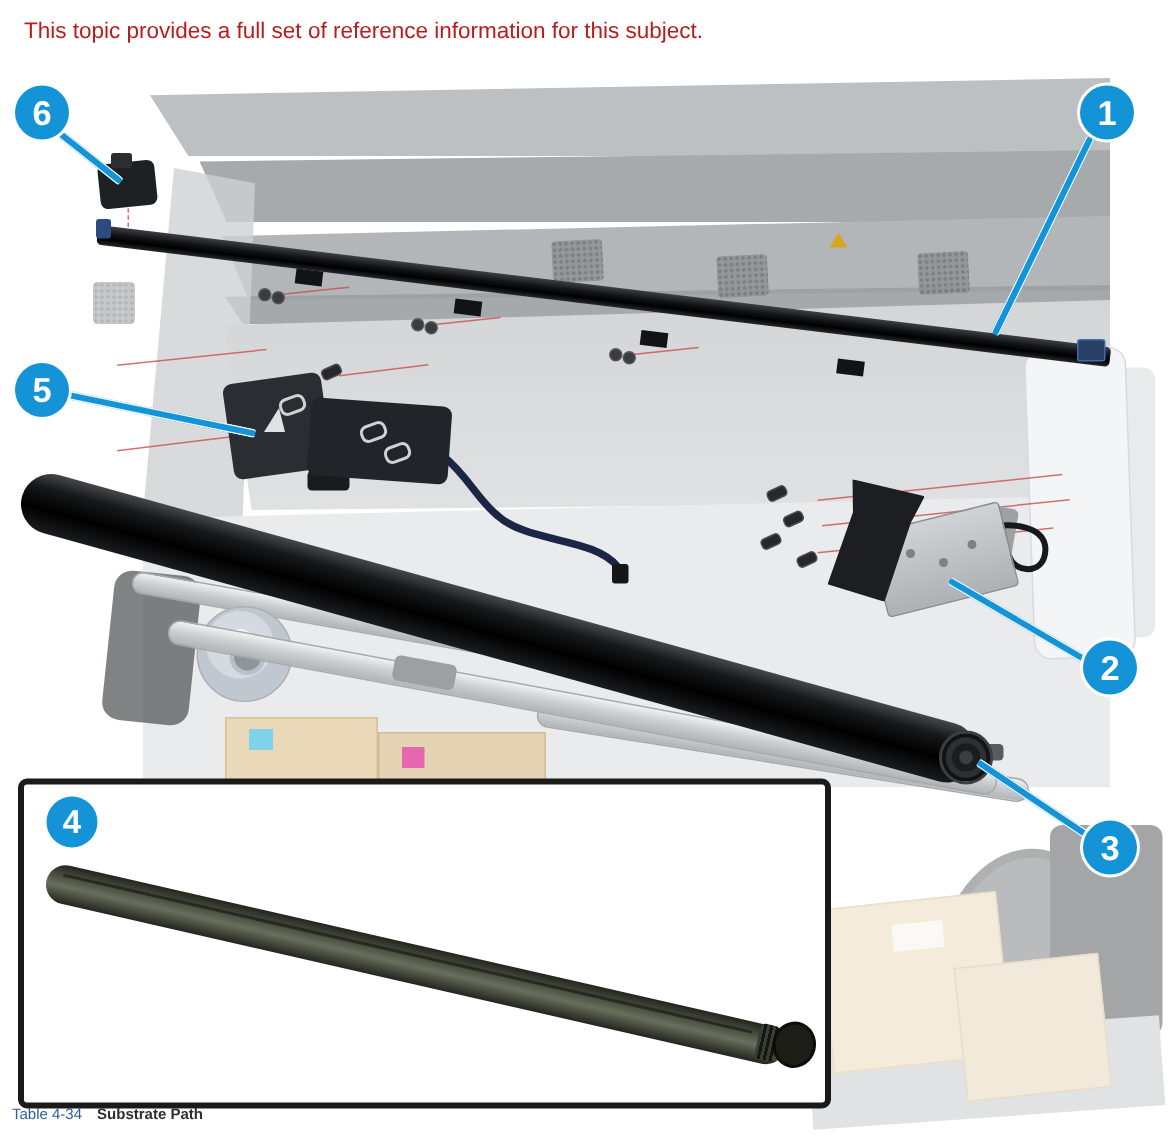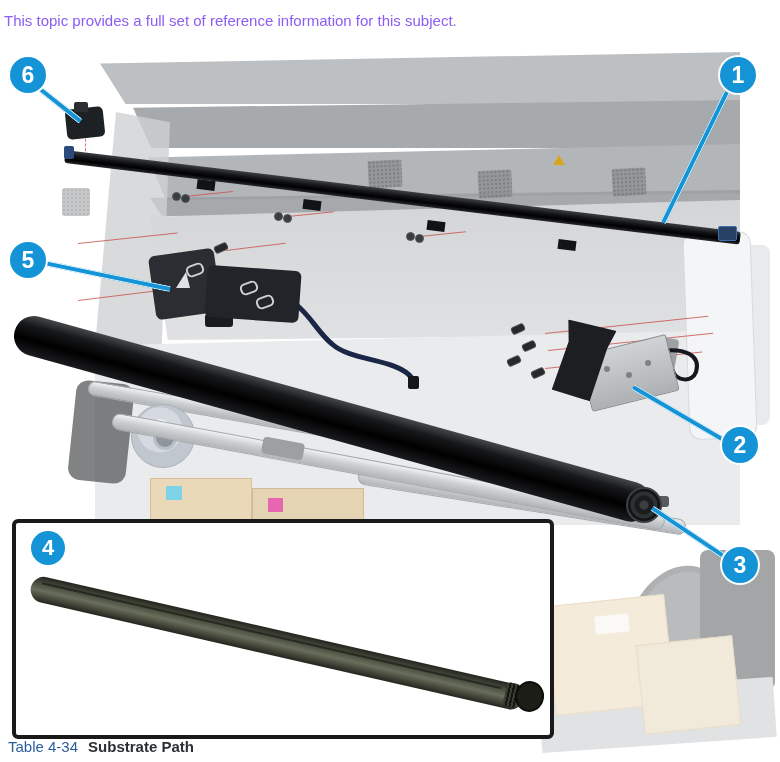--- a/index.html
+++ b/index.html
@@ -1,20 +1,20 @@
 <!DOCTYPE html>
 <html style="--callout-blue: #1494d6; --caption-blue: #2d5e9c; --red-leader: #c8504a; --roller-black: #111214; --inset-roller-olive: #565a49; --body-gray: #c3c6c9; --ink-box-beige: #e9d9b8;"><head>
 <meta charset="utf-8">
 <style>
   html,body{margin:0;padding:0;background:#ffffff;width:780px;height:762px;overflow:hidden;
     font-family:"Liberation Sans", sans-serif;}
   .abs{position:absolute;}
   #page{position:relative;width:780px;height:762px;background:#fff;}
-  #intro{position:absolute;left:4px;top:12px;font-size:15px;color:#8b5cf6;}
-  #caption{position:absolute;left:8px;top:738px;font-size:15px;}
+  #intro{position:absolute;left:16px;top:12px;font-size:15px;color:#b91c1c;}
+  #caption{position:absolute;left:8px;top:738px;font-size:10px;}
   #caption .tlabel{color:var(--caption-blue);margin-right:10px;}
   #caption .ttitle{color:#2b2f33;font-weight:bold;}
 
   
   .callout{position:absolute;width:36px;height:36px;border-radius:50%;
     background:var(--callout-blue);color:#fff;font-size:23px;font-weight:bold;
     display:flex;align-items:center;justify-content:center;z-index:60;
     box-shadow:0 0 0 2px rgba(255,255,255,.95);}
   .leader{position:absolute;height:4px;background:var(--callout-blue);
     border-top:1px solid rgba(255,255,255,.9);border-bottom:1px solid rgba(255,255,255,.9);

